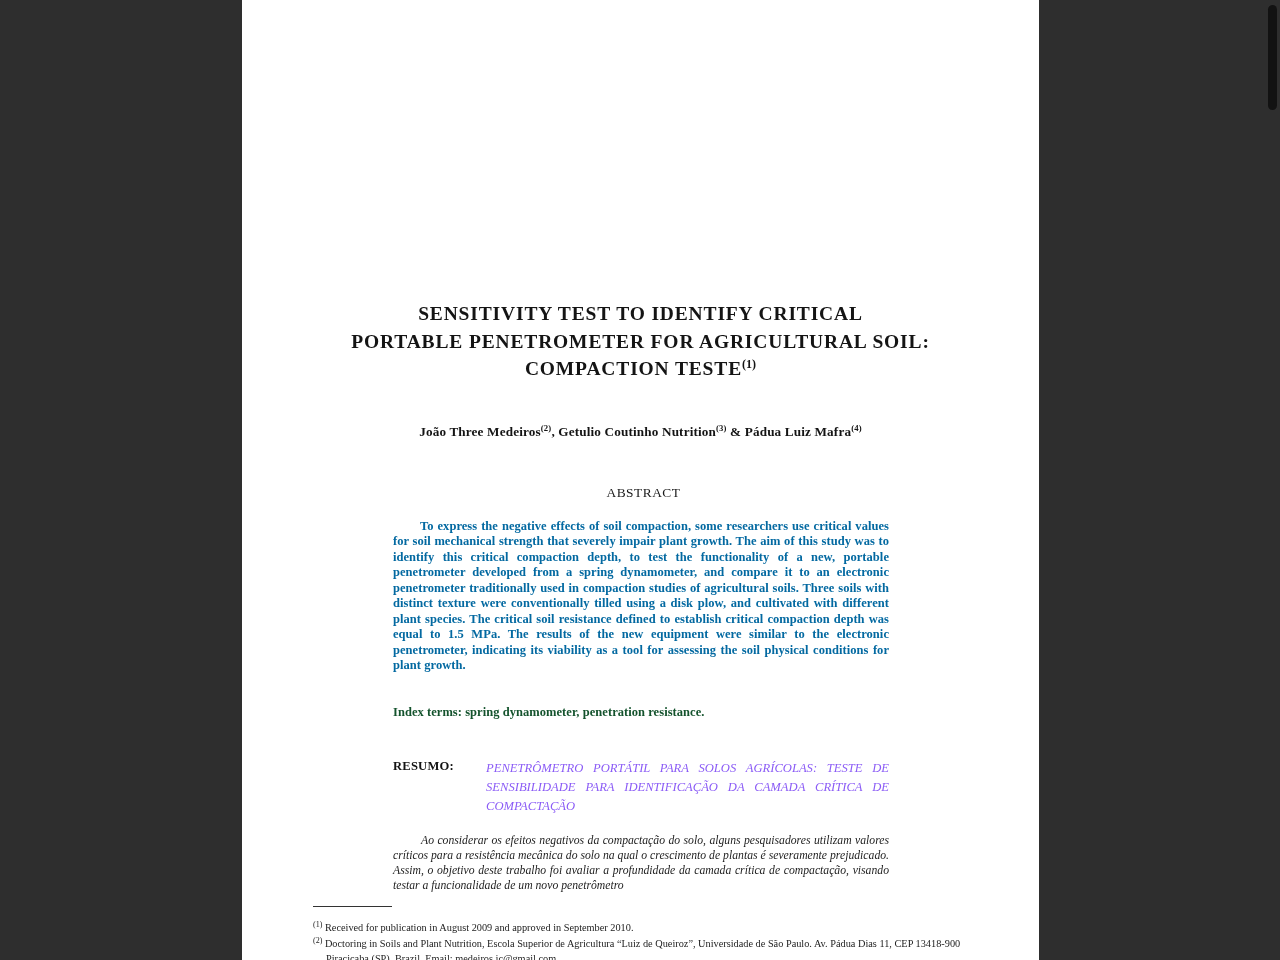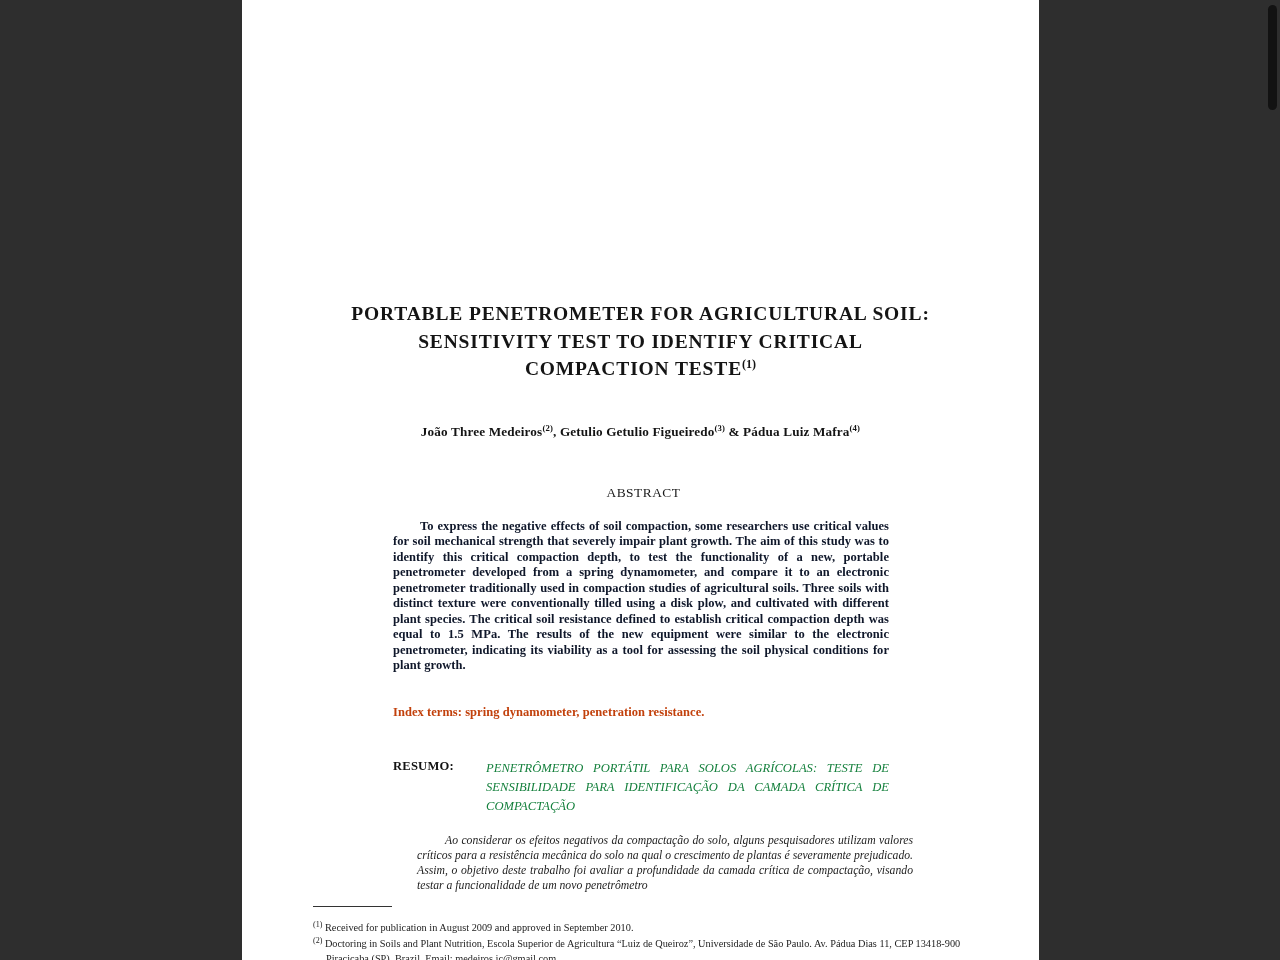--- a/index.html
+++ b/index.html
@@ -90,33 +90,33 @@
     position: absolute;
     left: 151px;
     top: 519px;
     width: 496px;
     font-size: 12.5px;
     font-weight: bold;
     line-height: 1.235;
     text-align: justify;
     text-indent: 27px;
     letter-spacing: 0.05px;
-    color: #0f172a;
+    color: #0369a1;
   }
 
   
   #index-terms {
     position: absolute;
     left: 151px;
     top: 705px;
     width: 496px;
     font-size: 12.5px;
     font-weight: bold;
     letter-spacing: 0.05px;
-    color: #c2410c;
+    color: #14532d;
   }
 
   
   #resumo-row {
     position: absolute;
     left: 151px;
     top: 759px;
     width: 496px;
     display: flex;
     align-items: flex-start;
@@ -128,35 +128,34 @@
     font-weight: bold;
     letter-spacing: 0.2px;
     color: #141414;
   }
   #resumo-title {
     flex: 1 1 auto;
     font-size: 12.6px;
     font-style: italic;
     line-height: 1.495;
     text-align: justify;
-    color: #15803d;
+    color: #8b5cf6;
   }
 
   #resumo-body {
     position: absolute;
     left: 151px;
     top: 833px;
     width: 496px;
     font-size: 11.7px;
     font-style: italic;
     line-height: 1.285;
     text-align: justify;
     text-indent: 28px;
     color: #1c1c1c;
-    margin-left: 24px;
   }
 
   
   #footnote-rule {
     position: absolute;
     left: 71px;
     top: 906px;
     width: 79px;
     height: 0;
     border-top: 1.1px solid #333333;
@@ -204,27 +203,27 @@
   }
 </style>
 </head>
 <body>
 
 <div id="viewer">
 
   <div id="page">
 
     <div id="title-block">
+      <div class="doc-title">SENSITIVITY TEST TO IDENTIFY CRITICAL</div>
       <div class="doc-title">PORTABLE PENETROMETER FOR AGRICULTURAL SOIL:</div>
-      <div class="doc-title">SENSITIVITY TEST TO IDENTIFY CRITICAL</div>
       <div class="doc-title"><span>COMPACTION TESTE</span><sup>(1)</sup></div>
     </div>
 
     <div id="authors">
-      <span>João Three Medeiros</span><sup>(2)</sup><span>, </span><span>Getulio Getulio Figueiredo</span><sup>(3)</sup><span> &amp; </span><span>Pádua Luiz Mafra</span><sup>(4)</sup>
+      <span>João Three Medeiros</span><sup>(2)</sup><span>, </span><span>Getulio Coutinho Nutrition</span><sup>(3)</sup><span> &amp; </span><span>Pádua Luiz Mafra</span><sup>(4)</sup>
     </div>
 
     <div id="abstract-heading">ABSTRACT</div>
 
     <div id="abstract-body">To express the negative effects of soil compaction, some researchers use critical values for soil mechanical strength that severely impair plant growth.  The aim of this study was to identify this critical compaction depth, to test the functionality of a new, portable penetrometer developed from a spring dynamometer, and compare it to an electronic penetrometer traditionally used in compaction studies of agricultural soils.  Three soils with distinct texture were conventionally tilled using a disk plow, and cultivated with different plant species.  The critical soil resistance defined to establish critical compaction depth was equal to 1.5 MPa.  The results of the new equipment were similar to the electronic penetrometer, indicating its viability as a tool for assessing the soil physical conditions for plant growth.</div>
 
     <div id="index-terms">Index terms: spring dynamometer, penetration resistance.</div>
 
     <div id="resumo-row">
       <div id="resumo-label">RESUMO:</div>

